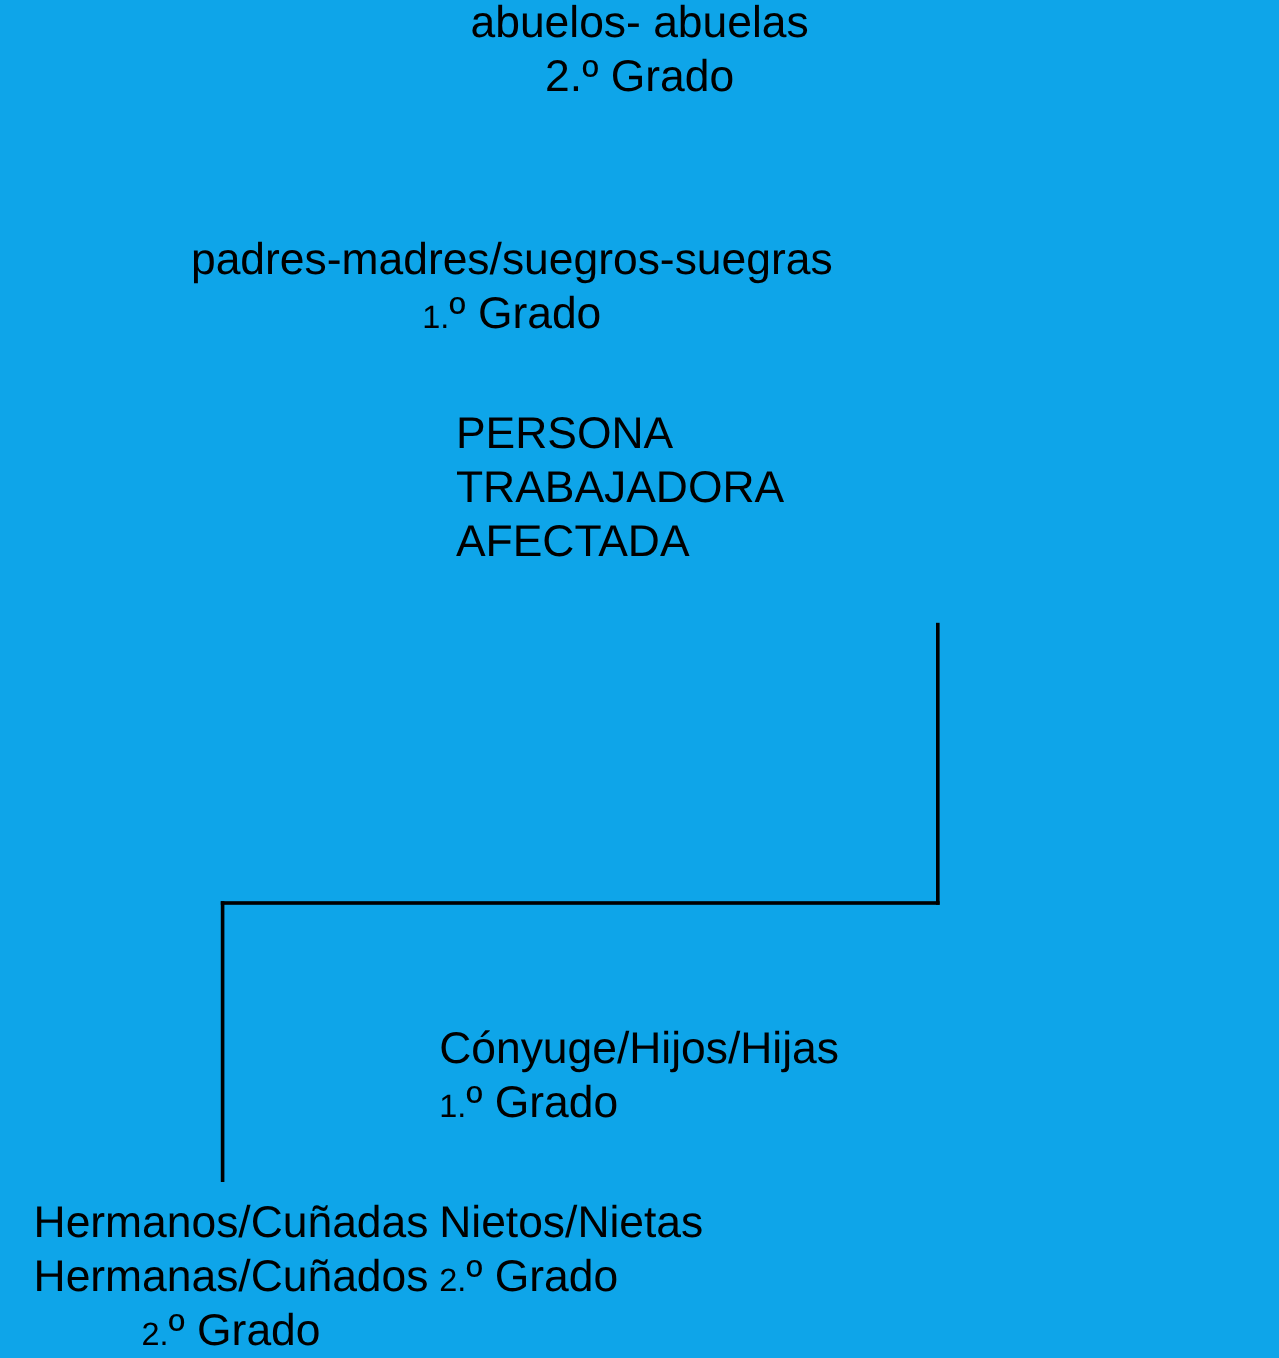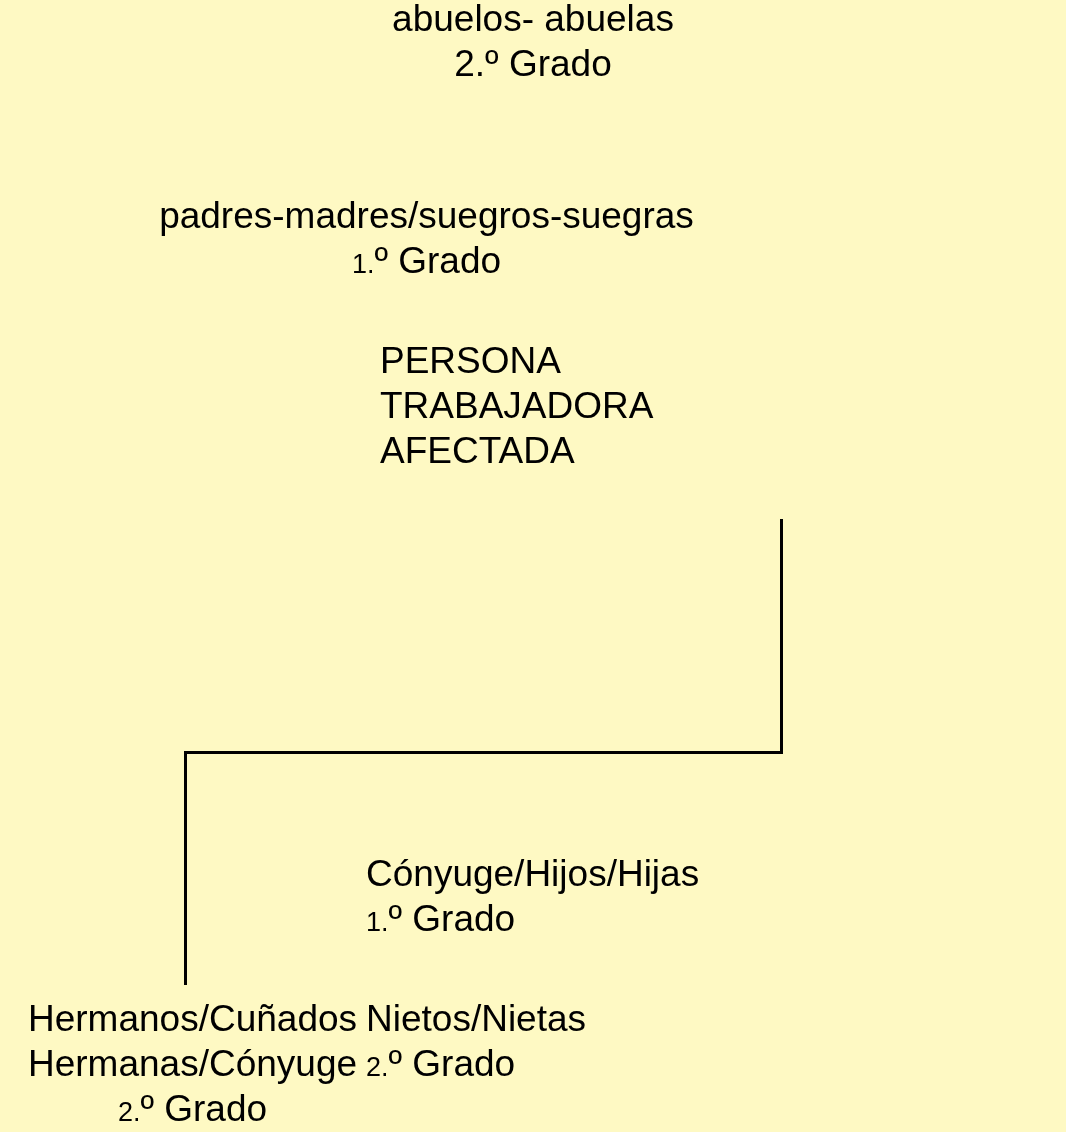--- a/index.html
+++ b/index.html
@@ -9,21 +9,21 @@
   }
   body {
     font-family: "Liberation Sans", sans-serif;
     color: #000000;
     -webkit-font-smoothing: antialiased;
   }
   #kinship-diagram {
     position: relative;
     width: 1066px;
     height: 1132px;
-    background: #fef9c3;
+    background: #0ea5e9;
     overflow: hidden;
   }
 
   
   .node {
     position: absolute;
     text-align: center;
     line-height: 45px;
     font-size: 37px;
     white-space: nowrap;
@@ -84,18 +84,18 @@
     <span class="line">Cónyuge/Hijos/Hijas</span>
     <span class="line"><span class="ord-small">1.</span><span>º</span>&nbsp;<span>Grado</span></span>
   </div>
 
   <div class="node" id="node-nietos">
     <span class="line">Nietos/Nietas</span>
     <span class="line"><span class="ord-small">2.</span><span>º</span>&nbsp;<span>Grado</span></span>
   </div>
 
   <div class="node" id="node-hermanos">
-    <span class="line">Hermanos/Cuñados</span>
-    <span class="line">Hermanas/Cónyuge</span>
+    <span class="line">Hermanos/Cuñadas</span>
+    <span class="line">Hermanas/Cuñados</span>
     <span class="line"><span class="ord-small">2.</span><span>º</span>&nbsp;<span>Grado</span></span>
   </div>
 
 </div>
 
 </body></html>

